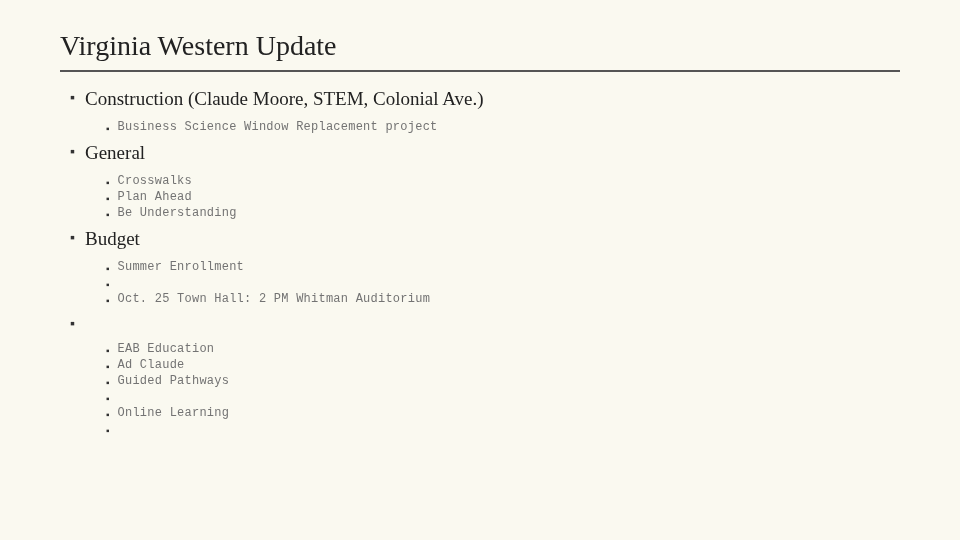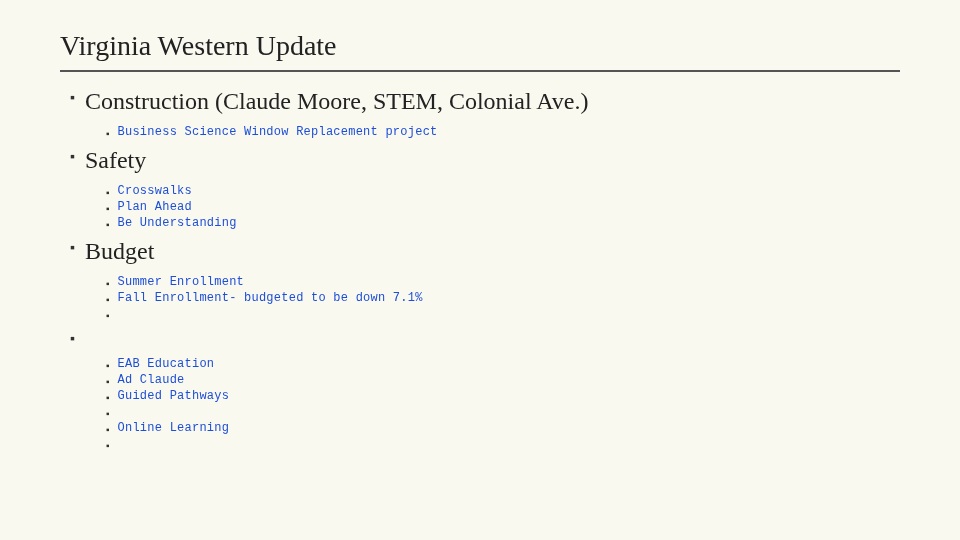--- a/index.html
+++ b/index.html
@@ -54,21 +54,21 @@
 
     .main-bullet-icon {
       font-size: 14px;
       color: #333;
       margin-right: 10px;
       margin-top: 2px;
       flex-shrink: 0;
     }
 
     .main-bullet-text {
-      font-size: 24px;
+      font-size: 19px;
       color: #222;
       font-family: 'Georgia', serif;
     }
 
     .sub-bullets {
       margin-left: 36px;
       margin-top: 3px;
       margin-bottom: 6px;
     }
 
@@ -81,21 +81,21 @@
     .sub-bullet-icon {
       font-size: 10px;
       color: #333;
       margin-right: 8px;
       margin-top: 3px;
       flex-shrink: 0;
     }
 
     .sub-bullet-text {
       font-size: 12px;
-      color: #1d4ed8;
+      color: #737373;
       font-family: 'Courier New', monospace;
       letter-spacing: 0.02em;
     }
 
     .section-group {
       margin-bottom: 8px;
     }
   </style>
 </head>
 <body>
@@ -116,21 +116,21 @@
         <div class="sub-bullets">
           <div class="sub-bullet">
             <span class="sub-bullet-icon">▪</span>
             <span class="sub-bullet-text">Business Science Window Replacement project</span>
           </div>
         </div>
       </div>
       <div class="section-group">
         <div class="main-bullet">
           <span class="main-bullet-icon">▪</span>
-          <span class="main-bullet-text">Safety</span>
+          <span class="main-bullet-text">General</span>
         </div>
         <div class="sub-bullets">
           <div class="sub-bullet">
             <span class="sub-bullet-icon">▪</span>
             <span class="sub-bullet-text">Crosswalks</span>
           </div>
           <div class="sub-bullet">
             <span class="sub-bullet-icon">▪</span>
             <span class="sub-bullet-text">Plan Ahead</span>
           </div>
@@ -145,24 +145,24 @@
           <span class="main-bullet-icon">▪</span>
           <span class="main-bullet-text">Budget</span>
         </div>
         <div class="sub-bullets">
           <div class="sub-bullet">
             <span class="sub-bullet-icon">▪</span>
             <span class="sub-bullet-text">Summer Enrollment</span>
           </div>
           <div class="sub-bullet">
             <span class="sub-bullet-icon">▪</span>
-            <span class="sub-bullet-text">Fall Enrollment- budgeted to be down 7.1%</span>
           </div>
           <div class="sub-bullet">
             <span class="sub-bullet-icon">▪</span>
+            <span class="sub-bullet-text">Oct. 25 Town Hall: 2 PM Whitman Auditorium</span>
           </div>
         </div>
       </div>
       <div class="section-group">
         <div class="main-bullet">
           <span class="main-bullet-icon">▪</span>
         </div>
         <div class="sub-bullets">
           <div class="sub-bullet">
             <span class="sub-bullet-icon">▪</span>

